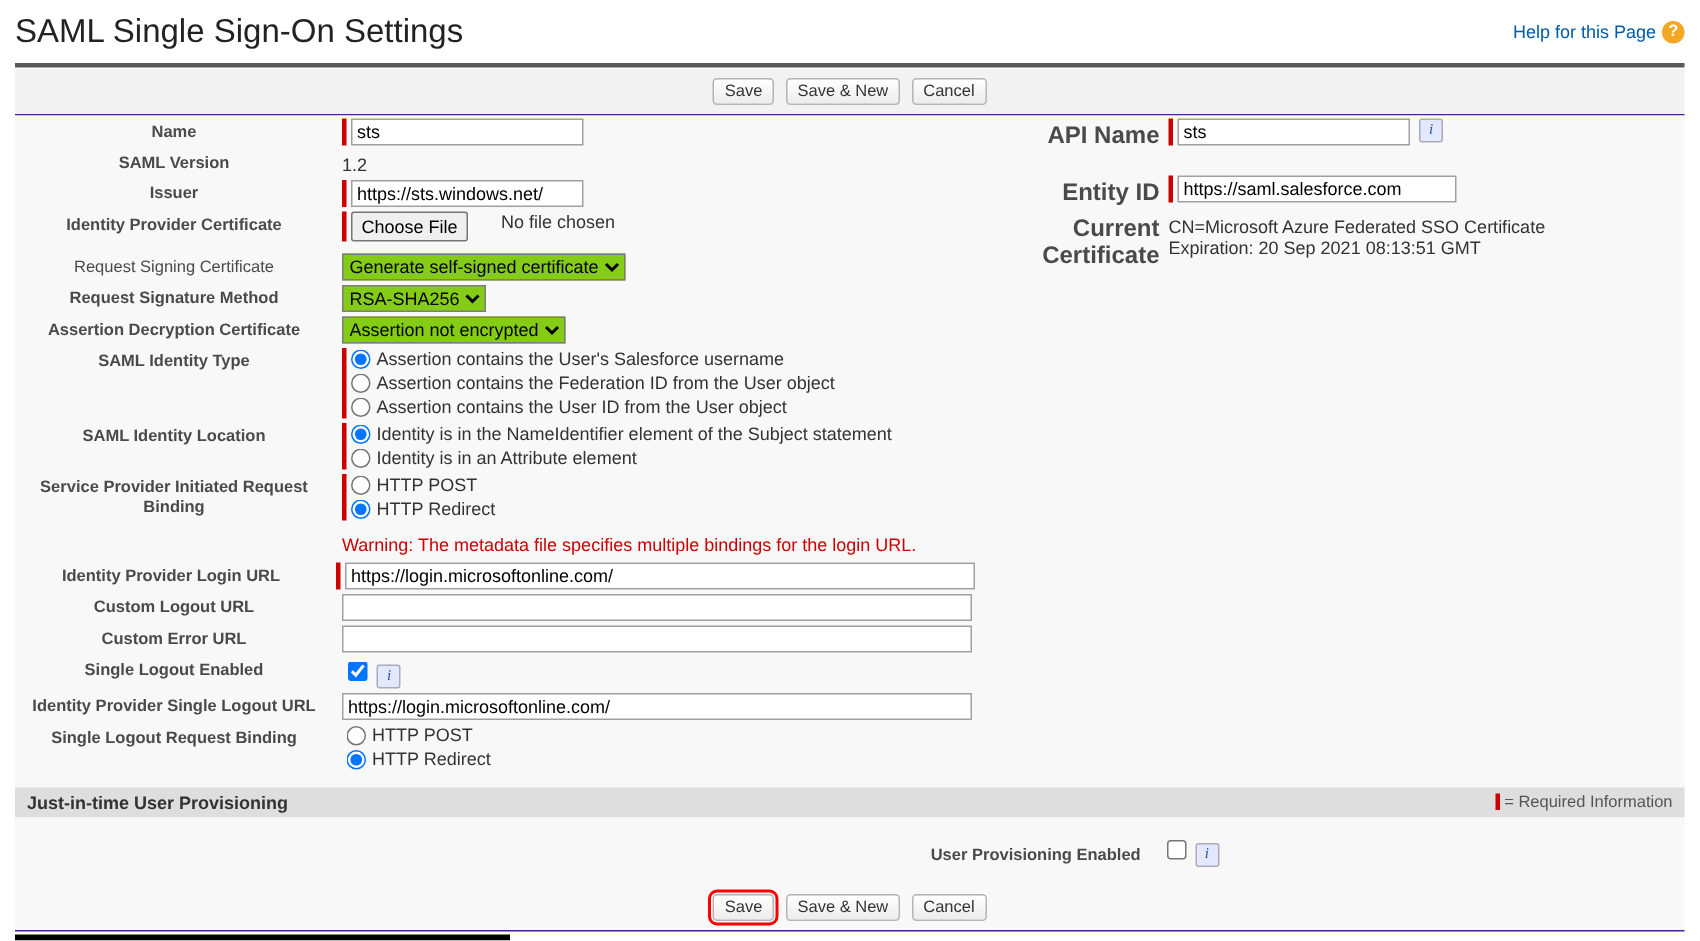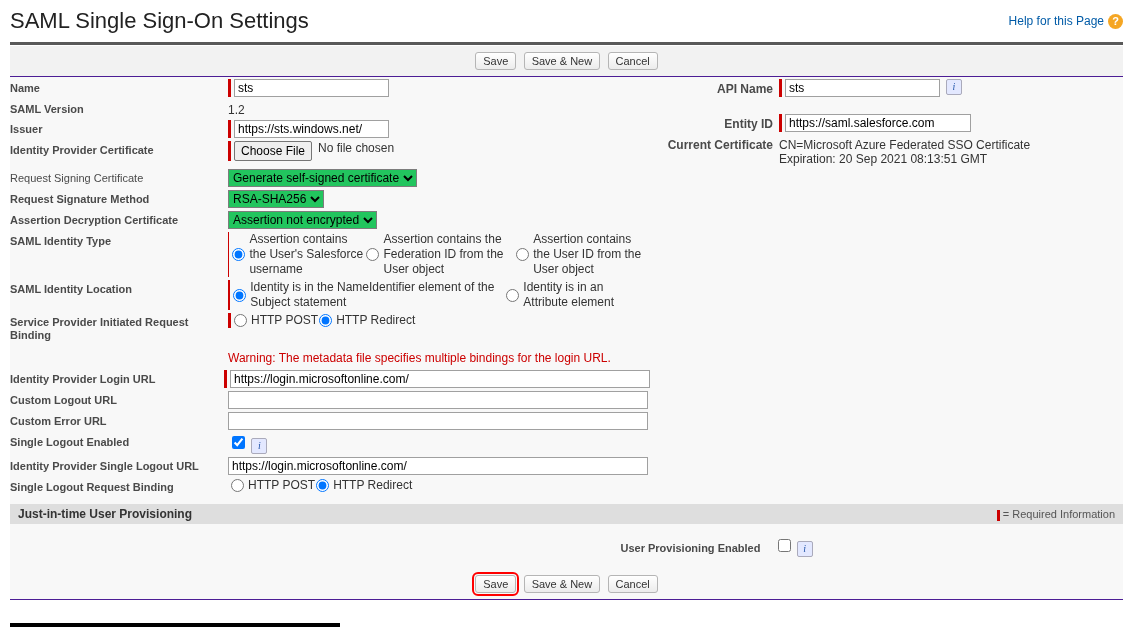--- a/index.html
+++ b/index.html
@@ -100,21 +100,21 @@
     box-sizing: border-box;
     background: #fff;
     font-family: Arial, Helvetica, sans-serif;
   }
   input[type=text].wide {
     width: 420px;
   }
   select.sel {
     font-size: 12px;
     border: 1px solid #7d7d7d;
-    background: #22c55e;
+    background: #84cc16;
     font-family: Arial, Helvetica, sans-serif;
   }
   .choose-file-btn {
     font-size: 12px;
     padding: 2px 6px;
     background: #efefef;
     border: 1px solid #767676;
     border-radius: 2px;
     cursor: pointer;
     font-family: Arial, Helvetica, sans-serif;
@@ -197,48 +197,49 @@
   .right-col {
     flex: 1;
   }
   .fld-row {
     display: flex;
     align-items: flex-start;
     margin-bottom: 3px;
   }
   .fld-row .lab2 {
     width: 212px;
-    text-align: left;
+    text-align: center;
     padding-right: 6px;
     font-size: 11px;
     color: #4a4a4a;
     padding-top: 3px;
   }
   .fld-row .val2 {
     flex: 1;
     font-size: 12px;
   }
   .rlab {
     width: 123px;
     text-align: right;
     padding-right: 6px;
-    font-size: 12px;
+    font-size: 16px;
     color: #4a4a4a;
     padding-top: 3px;
   }
   .black-strip {
     position: absolute;
     left: 10px;
     bottom: 0;
     height: 4px;
     background: #000;
     width: 330px;
   }
   .radio-col {
     display: flex;
+    flex-direction: column;
     gap: 1px;
   }
 </style>
 </head>
 <body>
 <div class="page">
 
 <div class="header-row">
   <h1 class="title">SAML Single Sign-On Settings</h1>
   <a href="#" class="help-link">
@@ -283,21 +284,21 @@
           </div>
         </div>
       </div>
 
       <div class="fld-row">
         <div class="lab2"><span style="font-weight:bold">Identity Provider Certificate</span></div>
         <div class="val2">
           <div class="req-wrap">
                 <span class="req-bar"></span>
             <button class="choose-file-btn">Choose File</button>
-            <span style="margin-left:6px">No file chosen</span>
+            <span style="margin-left:22px">No file chosen</span>
           </div>
         </div>
       </div>
 
       <div class="fld-row" style="margin-top:8px">
         <div class="lab2"><span style="font-weight:normal">Request Signing Certificate</span></div>
         <div class="val2">
           <select class="sel">
             <option>Generate self-signed certificate</option>
           </select>

